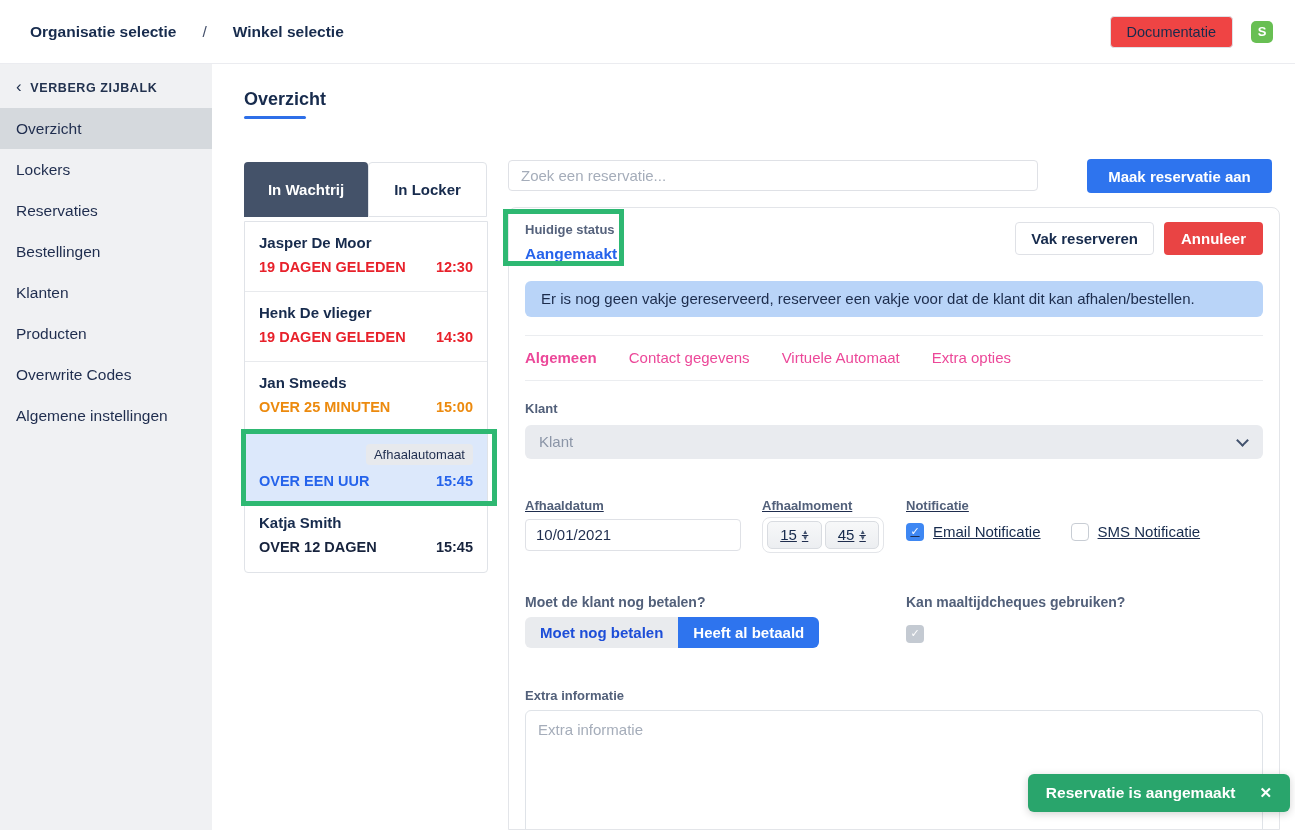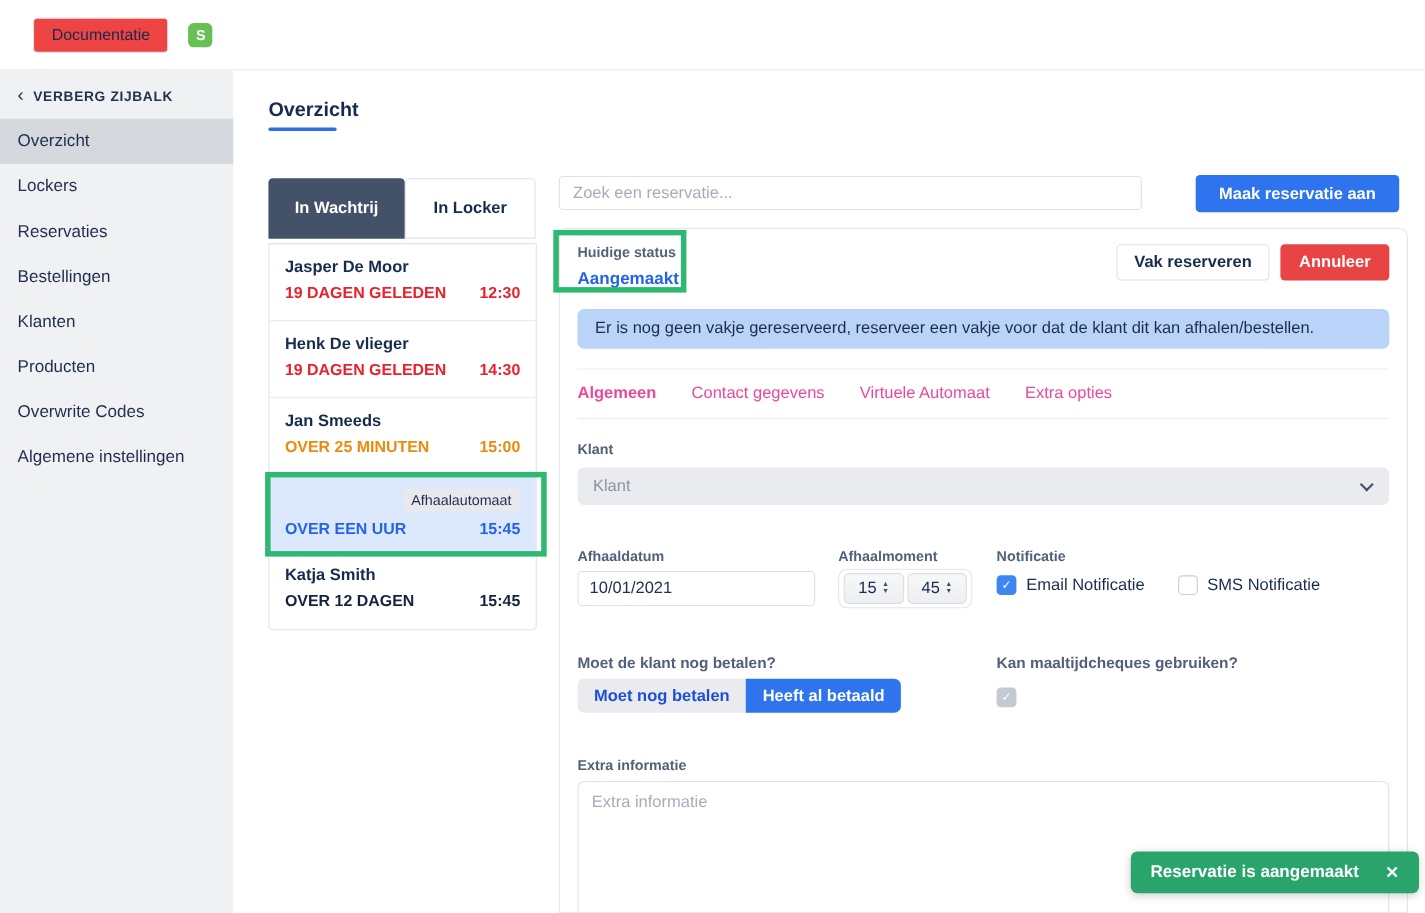--- a/index.html
+++ b/index.html
@@ -78,21 +78,21 @@
   .divider2 { border:none; border-top:1px solid #ebedf0; margin-top:14px; }
   .detail-tabs { display:flex; gap:32px; margin-top:13px; font-size:15px; color:#ec4899; }
   .dtab { cursor:pointer; }
   .dtab.active { font-weight:700; }
   .field-label { font-size:13px; font-weight:600; color:#52607a; }
   .klant-block { margin-top:20px; }
   .klant-select { margin-top:9px; height:34px; background:#e9ebef; border-radius:6px; display:flex;
                   align-items:center; padding:0 14px; font-size:15px; color:#8b95a7; position:relative; cursor:default; }
   .chev-down { position:absolute; right:16px; top:11px; width:9px; height:9px; border-right:2px solid #42526e;
                border-bottom:2px solid #42526e; transform:rotate(45deg); }
-  .fields-row { display:flex; margin-top:39px; }
+  .fields-row { display:flex; margin-top:39px;text-decoration:underline; }
   .fields-left { width:381px; display:flex; }
   .date-col { width:216px; }
   .date-input { margin-top:6px; width:216px; height:32px; border:1px solid #dfe1e6; border-radius:4px;
                 padding:0 10px; font-size:15px; font-family:inherit; color:#1f2d4e; }
   .time-col { margin-left:21px; }
   .stepper-wrap { margin-top:4px; width:122px; height:36px; background:#fff; border:1px solid #e3e5e9;
                   border-radius:8px; display:flex; align-items:center; gap:3px; padding:0 4px; }
   .stepper { flex:1; height:28px; background:linear-gradient(#f7f8f9,#eceef1); border:1px solid #d9dce1;
              border-radius:5px; display:flex; align-items:center; justify-content:center; gap:5px;
              font-size:15px; color:#172b4d; cursor:pointer; }
@@ -129,20 +129,25 @@
   .annotation { position:absolute; border:5px solid #2eb872; z-index:50; pointer-events:none; }
   .ann-status { left:503px; top:209px; width:121px; height:57px; }
   .ann-row { left:241px; top:429px; width:256px; height:77px; }
 </style>
 </head>
 <body>
 
 <div class="app">
 
   <div class="topbar">
+    <div class="breadcrumb">
+      <span class="crumb">Organisatie selectie</span>
+      <span class="crumb-sep">/</span>
+      <span class="crumb">Winkel selectie</span>
+    </div>
     <div class="topbar-right">
       <button class="doc-btn">Documentatie</button>
       <div class="avatar">S</div>
     </div>
   </div>
 
   <div class="sidebar">
     <div class="collapse-row">
       <span class="chev">‹</span>
       <span>VERBERG ZIJBALK</span>

